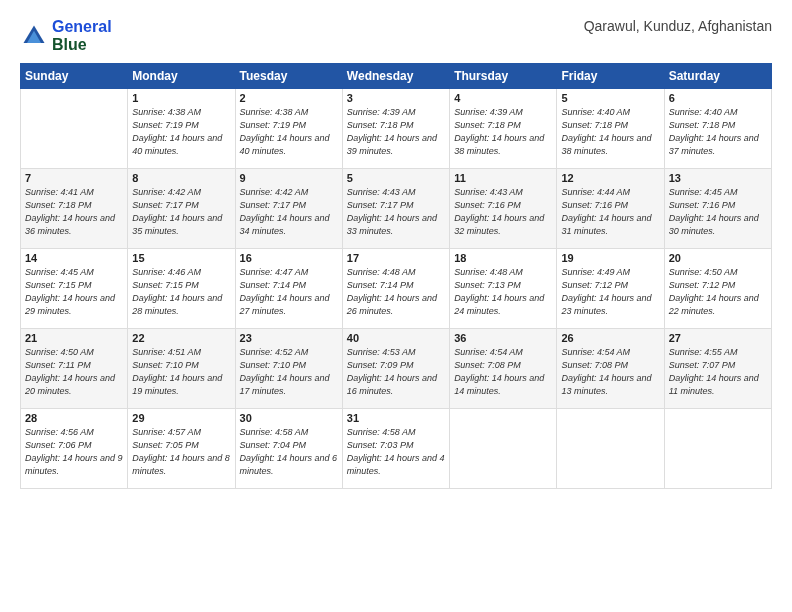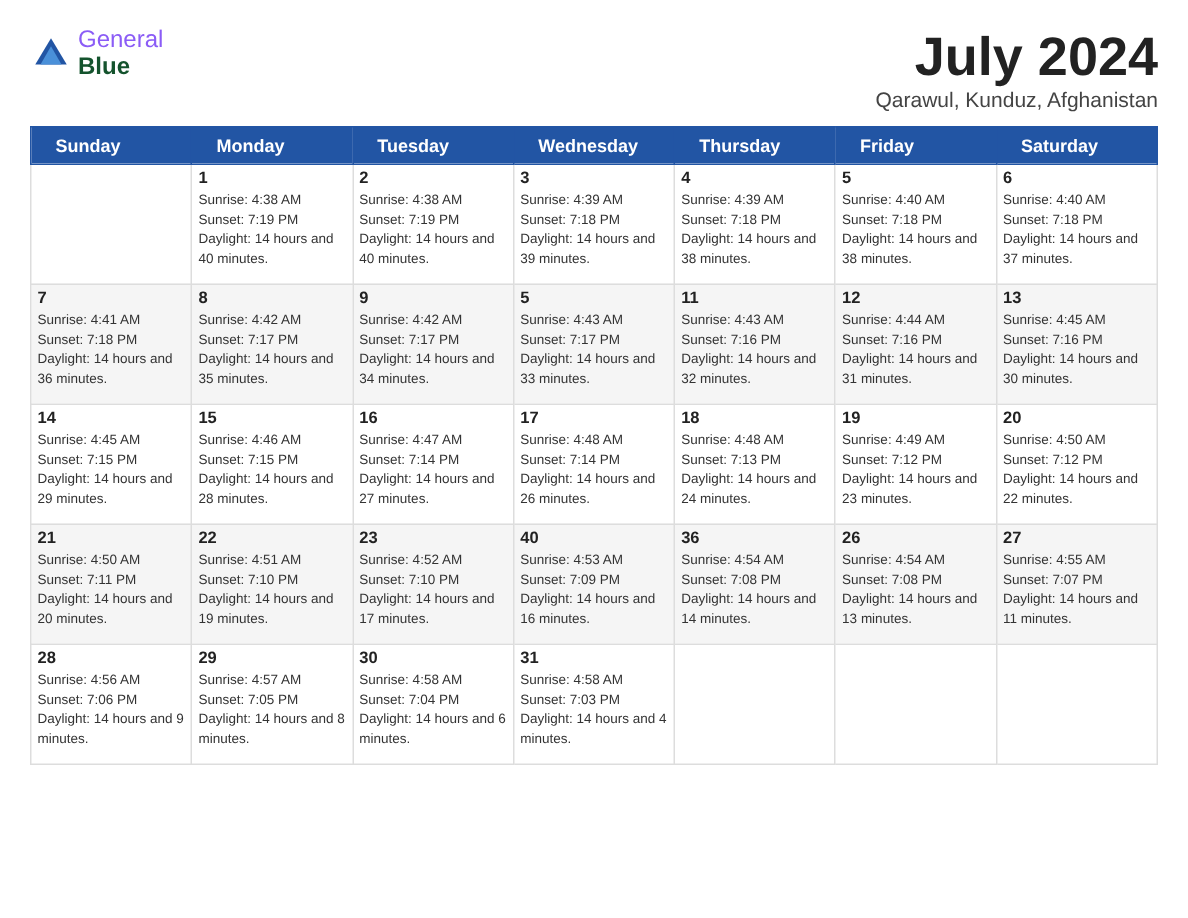--- a/index.html
+++ b/index.html
@@ -27,22 +27,22 @@
       align-items: center;
       gap: 4px;
     }
     .logo-text {
       display: flex;
       flex-direction: column;
       line-height: 1.1;
     }
     .logo-general {
       font-size: 16px;
-      font-weight: normal;
-      color: #8b5cf6;
+      font-weight: bold;
+      color: #1d4ed8;
     }
     .logo-blue {
       font-size: 16px;
       font-weight: bold;
       color: #14532d;
     }
     .logo-icon {
       width: 28px;
       height: 28px;
     }
@@ -64,21 +64,21 @@
       border-collapse: collapse;
       table-layout: fixed;
     }
     thead tr {
       background-color: #2255a4;
     }
     thead th {
       color: #fff;
       font-size: 12px;
       font-weight: bold;
-      padding: 5px 16px;
+      padding: 5px 4px;
       text-align: left;
       border: 1px solid #2255a4;
     }
     tbody tr {
       background: #fff;
     }
     tbody tr:nth-child(even) {
       background: #f5f5f5;
     }
     tbody td {
@@ -91,39 +91,39 @@
     }
     .day-num {
       font-weight: bold;
       font-size: 11px;
       margin-bottom: 2px;
     }
     .day-info {
       line-height: 1.45;
       font-size: 9px;
       color: #333;
+      font-style: italic;
     }
   </style>
 </head>
 <body>
 
 <div class="page">
   <div class="header">
     <div class="logo">
       <svg class="logo-icon" viewBox="0 0 32 32">
         <polygon points="16,4 28,24 4,24" fill="#2255a4"></polygon>
         <polygon points="16,10 24,24 8,24" fill="#4a90d9"></polygon>
       </svg>
       <div class="logo-text">
         <span class="logo-general">General</span>
         <span class="logo-blue">Blue</span>
       </div>
     </div>
     <div class="title-block">
-      <div class="month-title">July 2024</div>
       <div class="location">Qarawul, Kunduz, Afghanistan</div>
     </div>
   </div>
 
   <table>
     <thead>
       <tr>
         <th>Sunday</th>
         <th>Monday</th>
         <th>Tuesday</th>

